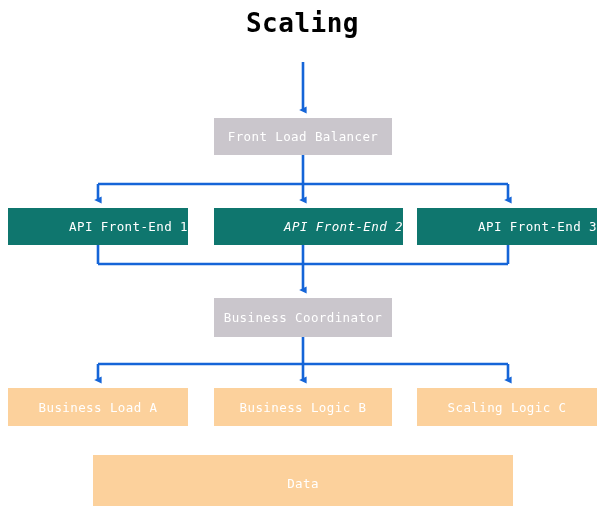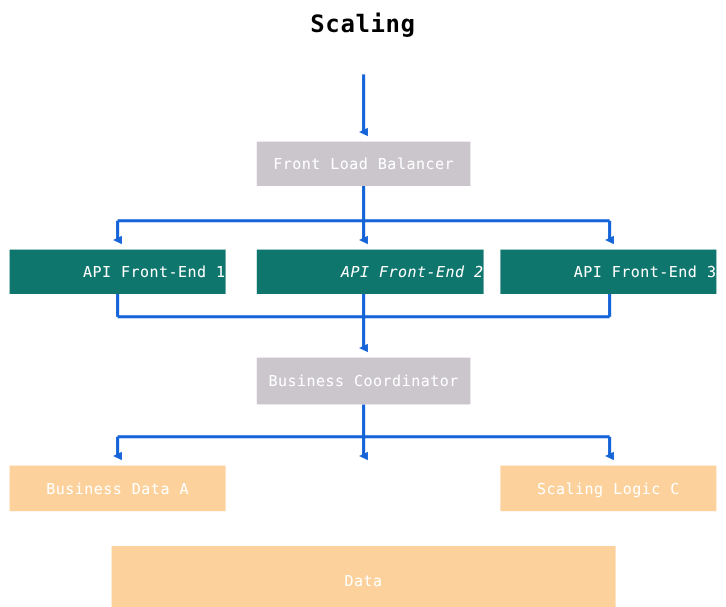--- a/index.html
+++ b/index.html
@@ -20,21 +20,21 @@
     overflow: hidden;
   }
 
   
   #diagram-title {
     position: absolute;
     left: 0;
     top: 8px;
     width: 605px;
     text-align: center;
-    font-size: 20px;
+    font-size: 26px;
     font-weight: bold;
     letter-spacing: 0.5px;
     color: #000000;
     font-family: "DejaVu Sans Mono", "Liberation Mono", monospace;
   }
 
   
   #connectors {
     position: absolute;
     left: 0;
@@ -132,23 +132,26 @@
 
   <div class="node node-cyan" id="node-api-front-end-3">
     <span>API Front-End 3</span>
   </div>
 
   <div class="node node-gray" id="node-service-coordinator">
     <span>Business Coordinator</span>
   </div>
 
   <div class="node node-peach" id="node-business-logic-a">
-    <span>Business Data A</span>
+    <span>Business Load A</span>
   </div>
 
+  <div class="node node-peach" id="node-business-logic-b">
+    <span>Business Logic B</span>
+  </div>
 
   <div class="node node-peach" id="node-business-logic-c">
     <span>Scaling Logic C</span>
   </div>
 
   <div class="node node-peach" id="node-data">
     <span>Data</span>
   </div>
 
 </div>

